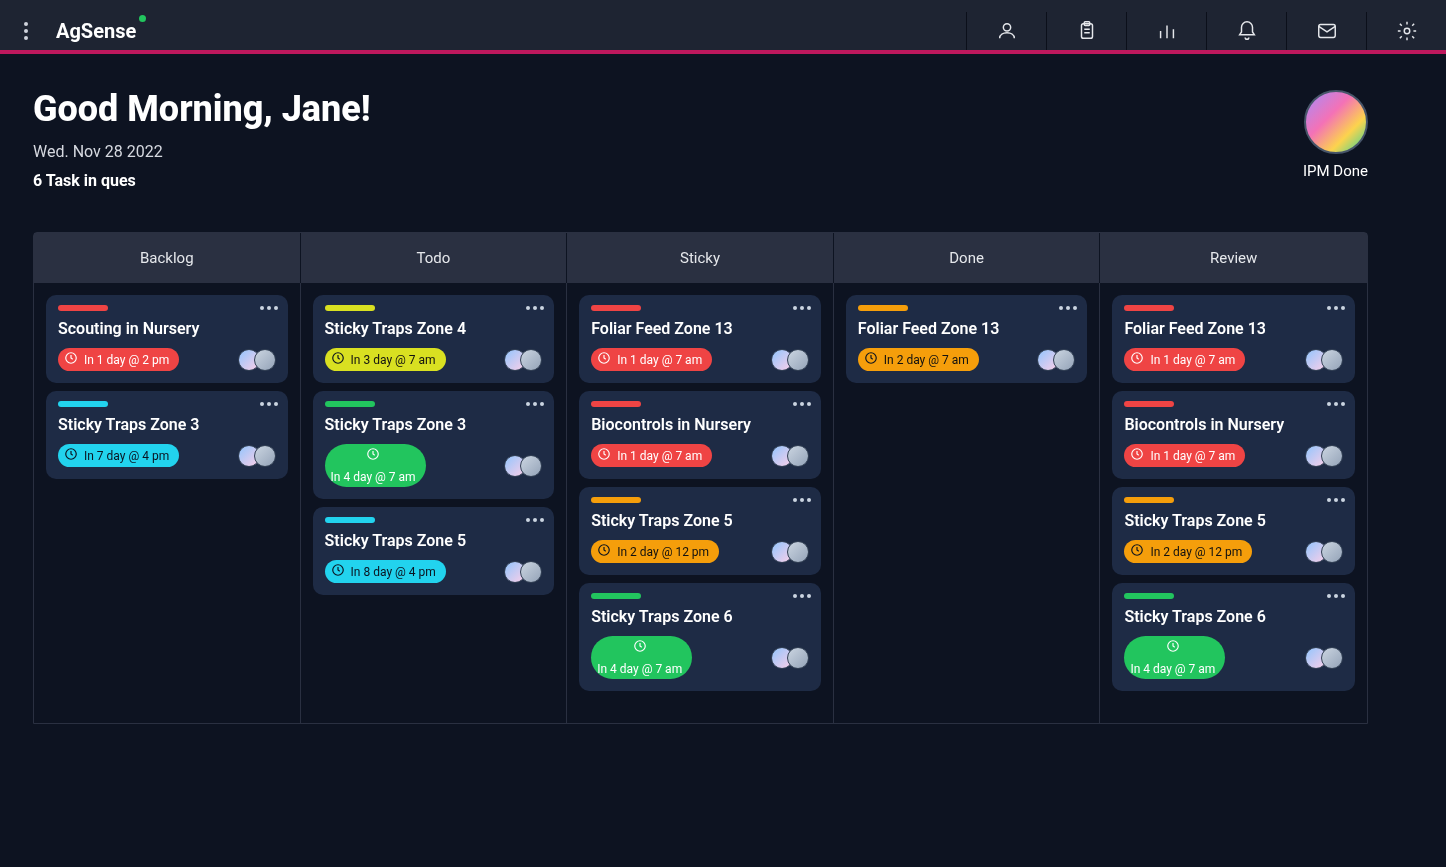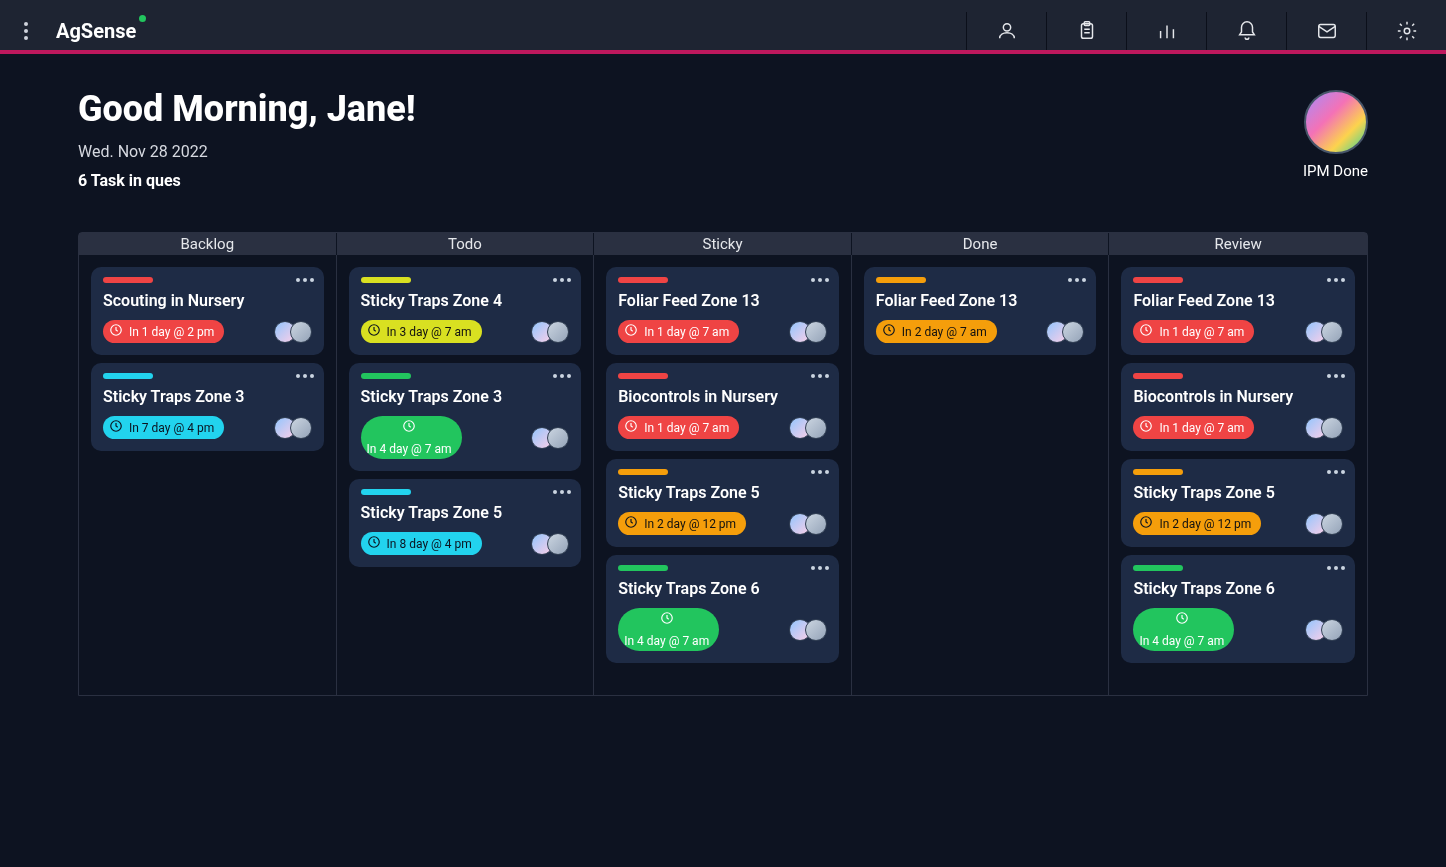--- a/index.html
+++ b/index.html
@@ -53,21 +53,21 @@
   }
   .top-icon{
     width:80px;height:100%;display:flex;align-items:center;justify-content:center;
     border-left:1px solid #0b0f1a;
     color:#e5e7eb;
     cursor:pointer;
   }
   .top-icon svg{width:22px;height:22px;stroke:#e5e7eb;fill:none;stroke-width:1.6;}
   
   .page{
-    padding:34px 78px 40px 78px;
+    padding:34px 78px 40px 33px;
   }
   .header-row{display:flex;justify-content:space-between;align-items:flex-start;}
   .greeting h1{font-size:36px;font-weight:800;}
   .greeting .date{margin-top:12px;font-size:16px;color:#d6d9e0;}
   .greeting .tasks{margin-top:10px;font-size:16px;font-weight:700;}
   .profile{text-align:center;margin-top:2px;}
   .avatar-lg{
     width:64px;height:64px;border-radius:50%;
     background:linear-gradient(135deg,#a78bfa,#f472b6 40%,#fcd34d 70%,#34d399);
     border:2px solid #475569;
@@ -81,21 +81,21 @@
     display:grid;
     grid-template-columns: repeat(5, 1fr);
     gap:0;
     border:1px solid #2a3041;
     border-radius:4px 4px 0 0;
     overflow:visible;
   }
   .column{}
   .col-header{
     background:var(--col-header);
-    height:22px;display:flex;align-items:center;justify-content:center;
+    height:50px;display:flex;align-items:center;justify-content:center;
     font-size:15px;color:#e5e7eb;
     border-right:1px solid #0d1321;
   }
   .column:last-child .col-header{border-right:none;}
   .col-body{
     padding:12px;
     display:flex;flex-direction:column;gap:8px;
     min-height:440px;
     border-right:1px solid #2a3041;
   }

